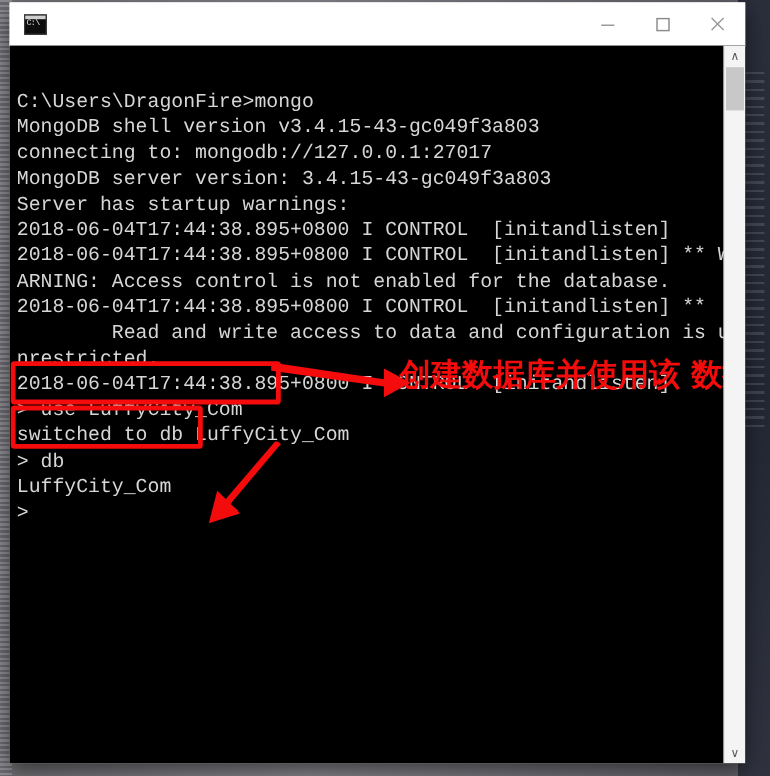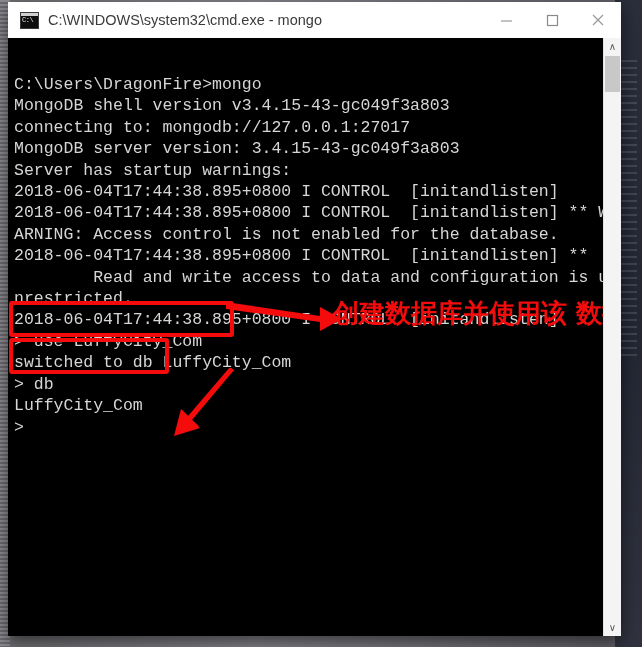--- a/index.html
+++ b/index.html
@@ -125,21 +125,20 @@
 <div id="desktop"></div>
 <div id="desktop-left"></div>
 <div id="desktop-right"></div>
 
 <div id="window">
 
   <div id="titlebar">
     <div id="app-icon">
       <span id="app-icon-text">C:\</span>
     </div>
-    <div id="title-text">C:\WINDOWS\system32\cmd.exe - mongo</div>
 
     <div class="winbtn" id="btn-min">
       <svg width="13" height="13" viewBox="0 0 13 13">
         <line x1="1" y1="7" x2="12" y2="7" stroke="#9a9a9a" stroke-width="1.2"></line>
       </svg>
     </div>
     <div class="winbtn" id="btn-max">
       <svg width="13" height="13" viewBox="0 0 13 13">
         <rect x="1.5" y="1.5" width="10" height="10" fill="none" stroke="#8a8a8a" stroke-width="1.2"></rect>
       </svg>

